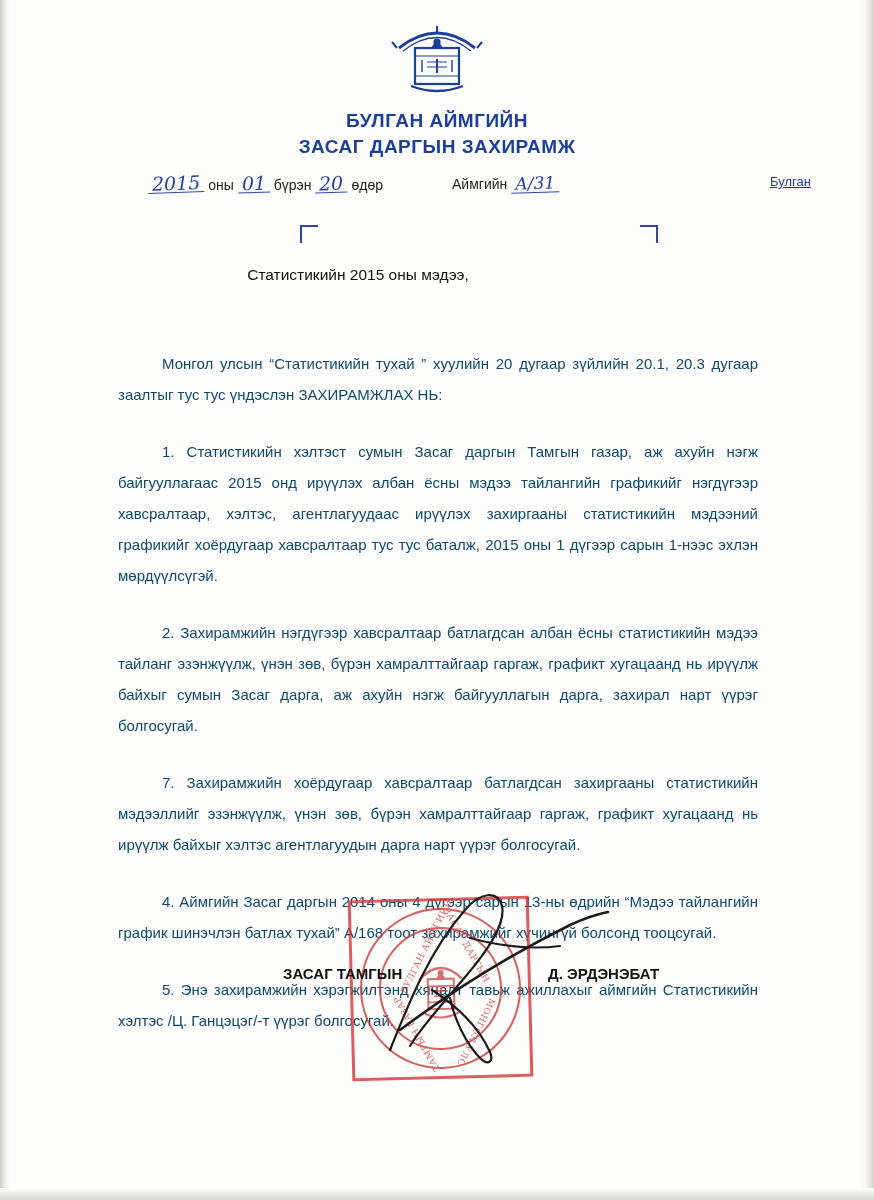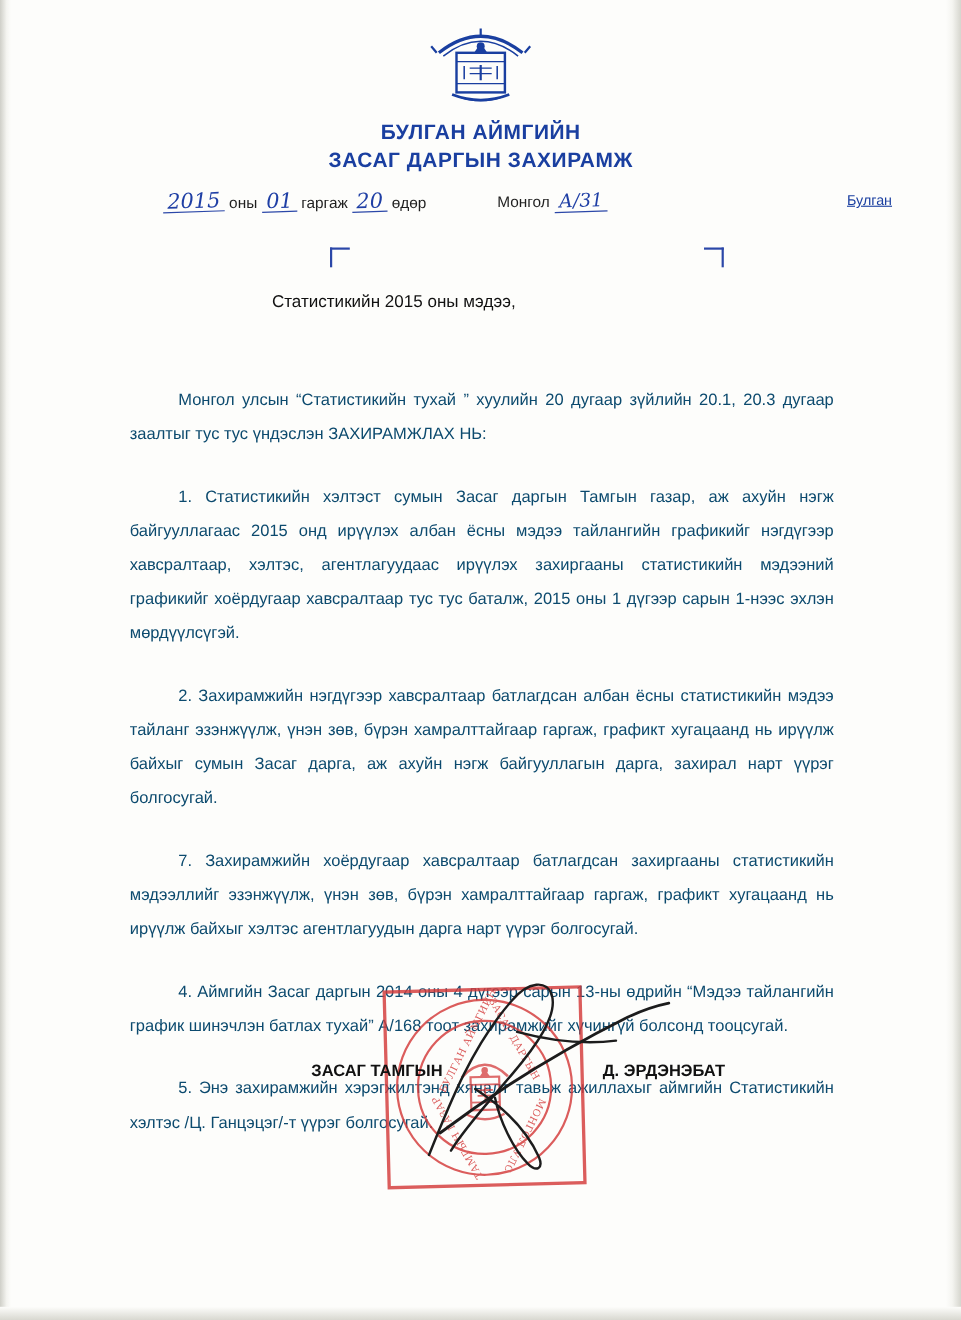--- a/index.html
+++ b/index.html
@@ -282,26 +282,26 @@
   <div class="doc-title">
     <span>БУЛГАН АЙМГИЙН</span>
     <span class="line2">ЗАСАГ ДАРГЫН ЗАХИРАМЖ</span>
   </div>
 
   <div class="meta-row">
     <div class="meta-date">
       <span class="hand">2015</span>
       <span>оны</span>
       <span class="hand">01</span>
-      <span>гаргаж</span>
+      <span>бүрэн</span>
       <span class="hand">20</span>
       <span>өдөр</span>
     </div>
     <div class="meta-number">
-      <span>Монгол</span>
+      <span>Аймгийн</span>
       <span class="hand small">А/31</span>
     </div>
     <div class="meta-place">Булган</div>
   </div>
 
   <div class="bracket bracket-l"></div>
   <div class="bracket bracket-r"></div>
 
   <div class="subject">
     <div>Статистикийн 2015 оны мэдээ,</div>

